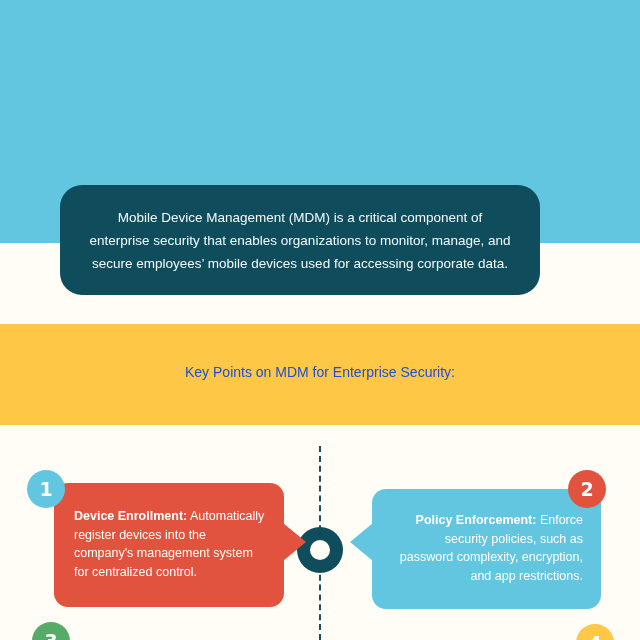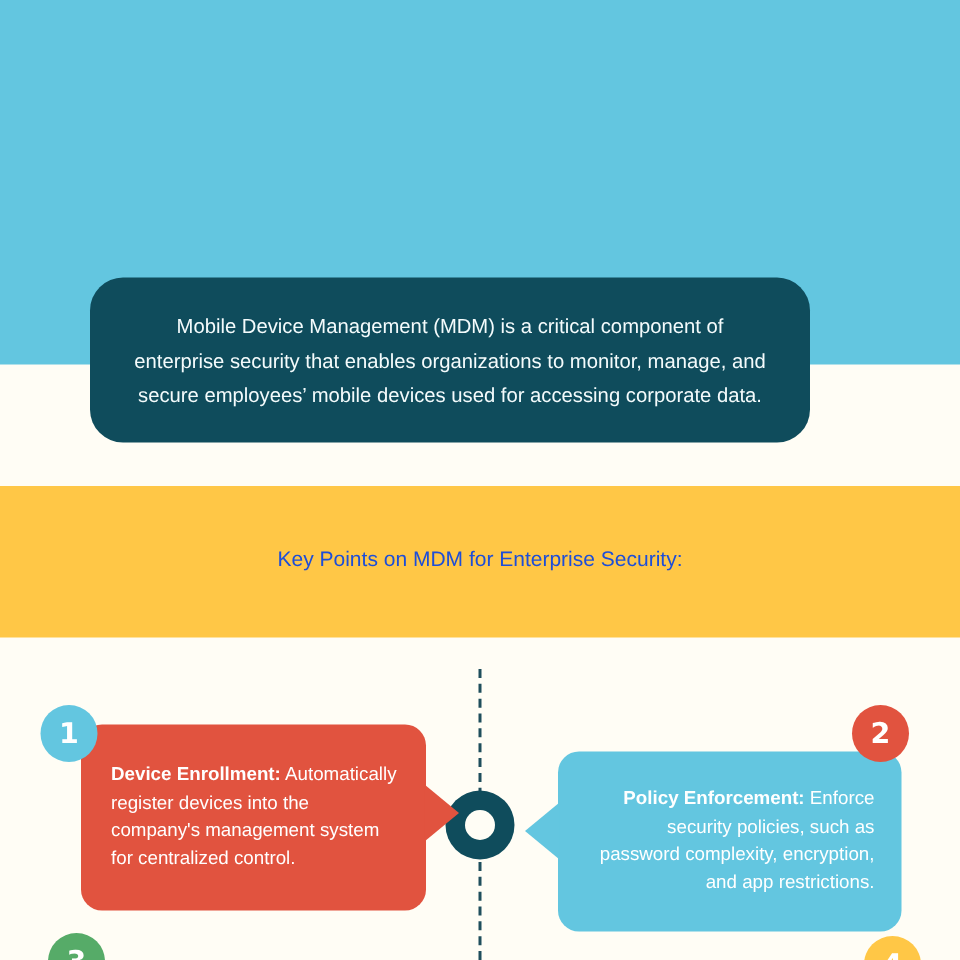--- a/index.html
+++ b/index.html
@@ -146,21 +146,20 @@
     border-left: 23px solid #e1533f;
   }
   .card-right {
     left: 372px;
     top: 489px;
     width: 229px;
     height: 120px;
     background: #63c6e0;
     padding: 22px 18px 12px 16px;
     text-align: right;
-    margin-top: 12px;
   }
   .card-right .tail {
     position: absolute;
     left: -22px;
     top: 34px;
     width: 0;
     height: 0;
     border-top: 19px solid transparent;
     border-bottom: 19px solid transparent;
     border-right: 23px solid #63c6e0;

